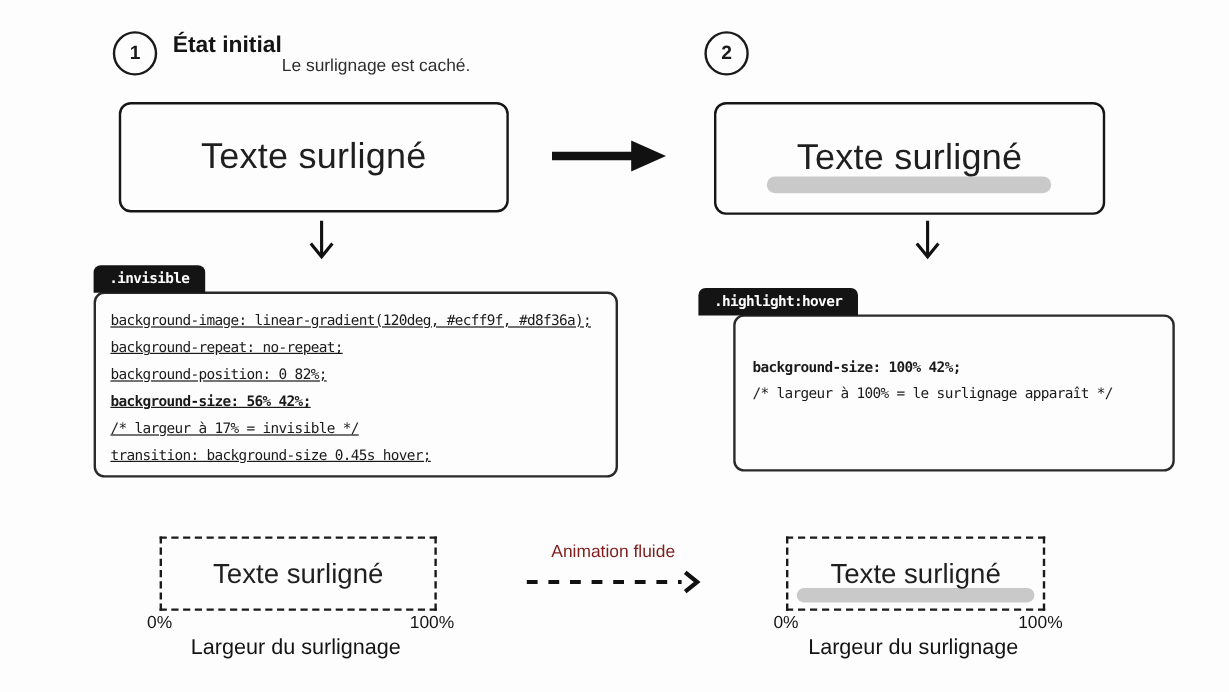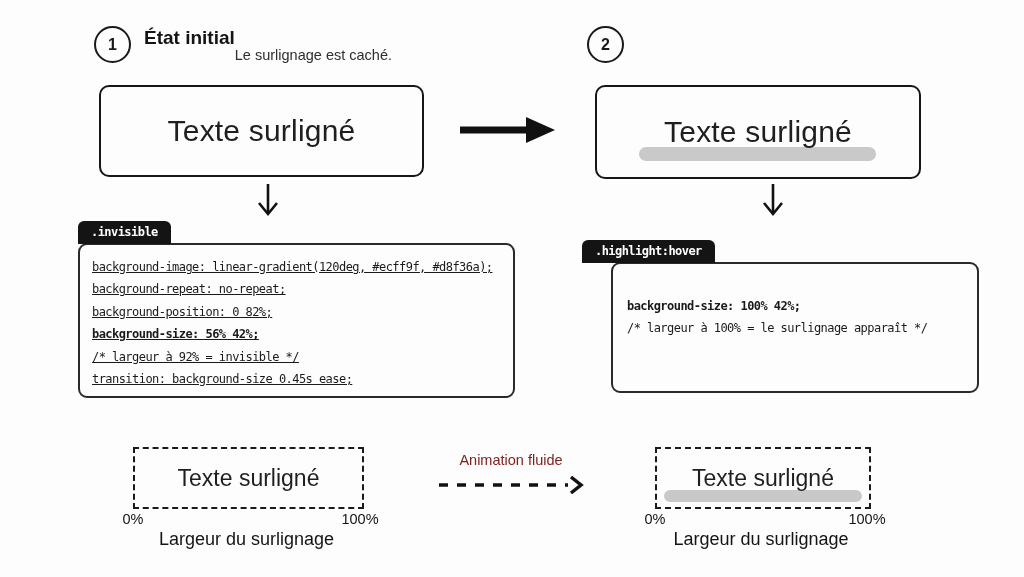--- a/index.html
+++ b/index.html
@@ -95,22 +95,22 @@
     <line x1="13" y1="2" x2="13" y2="30" stroke="#111" stroke-width="2.6"></line>
     <path d="M4 21 L13 32 L22 21" fill="none" stroke="#111" stroke-width="2.6"></path>
   </svg>
 
   <div class="code-tab" style="left:78px;top:221px;">.invisible</div>
   <div class="code-body pad-a" style="left:78px;top:243px;width:437px;height:155px;box-sizing:border-box;text-decoration:underline;">
     <div class="code-line">background-image: linear-gradient(120deg, #ecff9f, #d8f36a);</div>
     <div class="code-line">background-repeat: no-repeat;</div>
     <div class="code-line">background-position: 0 82%;</div>
     <div class="code-line bold">background-size: 56% 42%;</div>
-    <div class="code-line">/* largeur à 92% = invisible */</div>
-    <div class="code-line">transition: background-size 0.45s ease;</div>
+    <div class="code-line">/* largeur à 17% = invisible */</div>
+    <div class="code-line">transition: background-size 0.45s hover;</div>
   </div>
 
   <div class="code-tab" style="left:582px;top:240px;">.highlight:hover</div>
   <div class="code-body pad-b" style="left:579px;top:262px;width:368px;height:131px;box-sizing:border-box;margin-left:32px;">
     <div class="code-line bold">background-size: 100% 42%;</div>
     <div class="code-line">/* largeur à 100% = le surlignage apparaît */</div>
   </div>
 
   <div class="dashed-box" style="left:133px;top:447px;width:227px;height:58px;">
     <span class="mini-text">Texte surligné</span>

